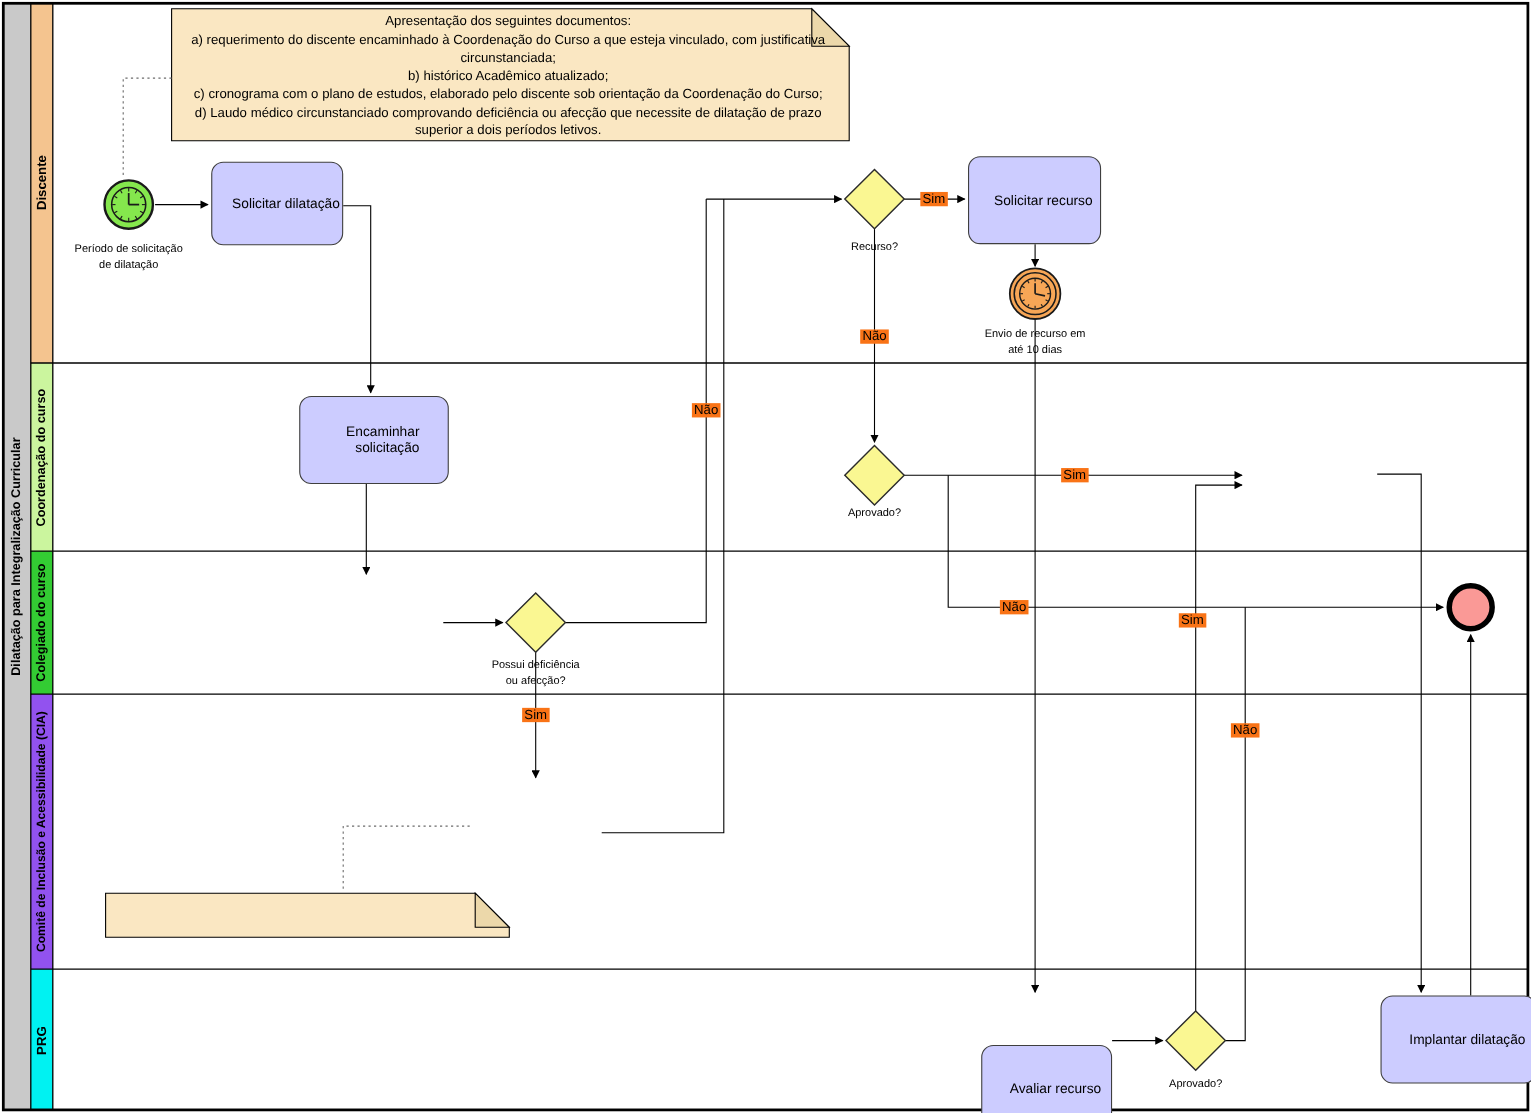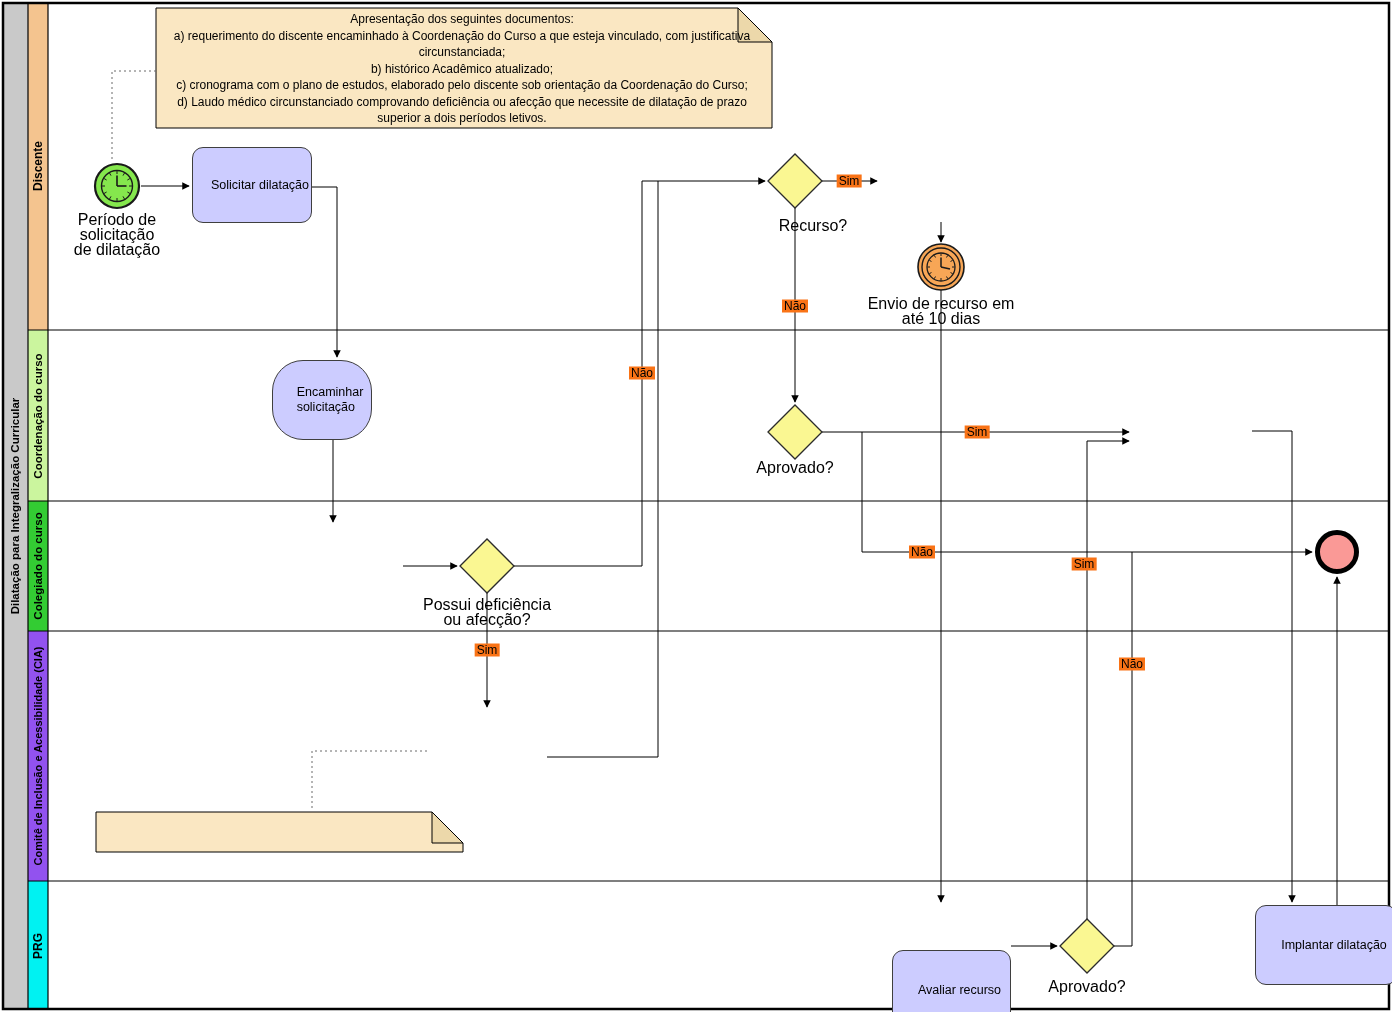--- a/index.html
+++ b/index.html
@@ -9,23 +9,23 @@
   }
   .layer{position:absolute;left:0;top:0;width:1392px;height:1012px;}
   svg.layer{pointer-events:none;}
   .pool-bar{position:absolute;left:2px;top:2px;width:26px;height:1008px;background:var(--pool-bar);
     display:flex;align-items:center;justify-content:center;}
   .lane-head{position:absolute;left:28px;width:20px;display:flex;align-items:center;justify-content:center;}
   .vlabel{transform:rotate(-90deg);white-space:nowrap;font-weight:bold;font-size:11.5px;}
   .task{
     position:absolute;background:var(--task-fill);border:1px solid var(--task-border);
     border-radius:11px;display:flex;align-items:center;justify-content:center;
-    text-align:left;font-size:12.5px;white-space:pre-line;line-height:15px;box-sizing:border-box;padding-left:16px;
+    text-align:right;font-size:12.5px;white-space:pre-line;line-height:15px;box-sizing:border-box;padding-left:16px;
   }
-  .lbl{position:absolute;transform:translate(-50%,-50%);font-size:16px;text-align:center;
+  .lbl{position:absolute;transform:translate(-50%,-50%);font-size:10px;text-align:center;
     white-space:pre-line;line-height:15px;}
   .chip{position:absolute;transform:translate(-50%,-50%);font-size:12px;background:#f97316;
     padding:0 2px;line-height:13px;}
   .note-text{position:absolute;font-size:12px;line-height:16.5px;white-space:pre-line;text-align:center;}
   .flow{stroke:var(--line);stroke-width:1;fill:none;}
   .dotted{stroke:#6b6b6b;stroke-width:1;fill:none;stroke-dasharray:2 3;}
   .laneline{stroke:#000;stroke-width:1.2;}
   .gw{fill:var(--gateway-fill);stroke:var(--gateway-border);stroke-width:1.3;}
   .note-body{fill:var(--note-fill);stroke:#000;stroke-width:1;}
   .note-flap{fill:var(--note-fold);stroke:#000;stroke-width:1;}
@@ -143,33 +143,34 @@
           <line x1="931.47" y1="261.50" x2="929.31" y2="260.25" stroke="#1a1a1a" stroke-width="1"></line>
           <line x1="935.50" y1="257.47" x2="934.25" y2="255.31" stroke="#1a1a1a" stroke-width="1"></line>
         </g>
       <line x1="941" y1="267" x2="941" y2="257.5" stroke="#1a1a1a" stroke-width="1.5"></line>
       <line x1="941" y1="267" x2="950" y2="269" stroke="#1a1a1a" stroke-width="1.5"></line>
     </g>
     <circle cx="1337" cy="552" r="19.5" style="fill:var(--end-fill)" stroke="#000" stroke-width="5"></circle>
   </svg>
 
   <div class="task" style="left:192px;top:147px;width:120px;height:76px;">Solicitar dilatação</div>
-  <div class="task" style="left:272px;top:360px;width:100px;height:80px;border-radius:31px;">Encaminhar
+  <div class="task" style="left:272px;top:360px;width:136px;height:80px;">Encaminhar
 solicitação</div>
+  <div class="task" style="left:880px;top:142px;width:121px;height:80px;">Solicitar recurso</div>
   <div class="task" style="left:892px;top:950px;width:119px;height:80px;">Avaliar recurso</div>
   <div class="task" style="left:1255px;top:905px;width:142px;height:80px;">Implantar dilatação</div>
 
   <div class="lbl" style="left:117px;top:234px;width:150px;">Período de solicitação
 de dilatação</div>
   <div class="lbl" style="left:941px;top:311px;width:160px;">Envio de recurso em
 até 10 dias</div>
 
   <div class="lbl" style="left:487px;top:612px;width:140px;">Possui deficiência
 ou afecção?</div>
-  <div class="lbl" style="left:795px;top:225px;margin-left:18px;">Recurso?</div>
+  <div class="lbl" style="left:795px;top:225px;">Recurso?</div>
   <div class="lbl" style="left:795px;top:467px;">Aprovado?</div>
   <div class="lbl" style="left:1087px;top:986px;">Aprovado?</div>
 
   <div class="chip" style="left:849px;top:181px;">Sim</div>
   <div class="chip" style="left:795px;top:306px;">Não</div>
   <div class="chip" style="left:642px;top:373px;">Não</div>
   <div class="chip" style="left:487px;top:650px;">Sim</div>
   <div class="chip" style="left:977px;top:432px;">Sim</div>
   <div class="chip" style="left:922px;top:552px;">Não</div>
   <div class="chip" style="left:1084px;top:564px;">Sim</div>

